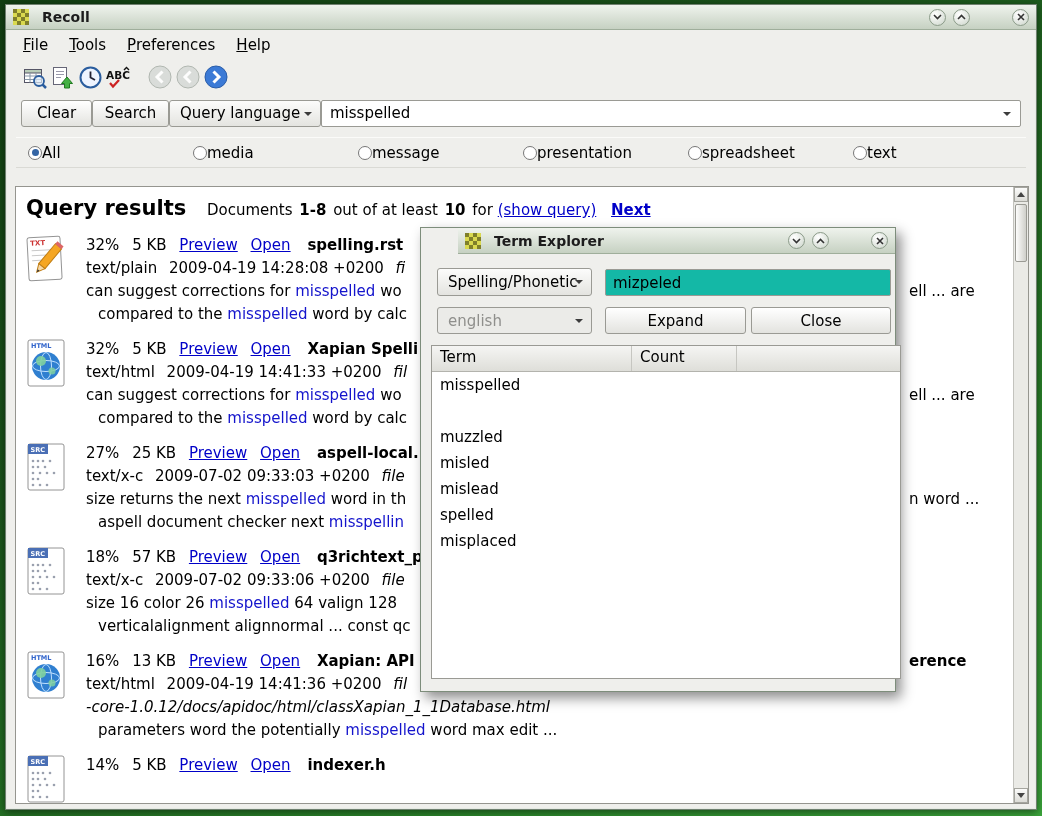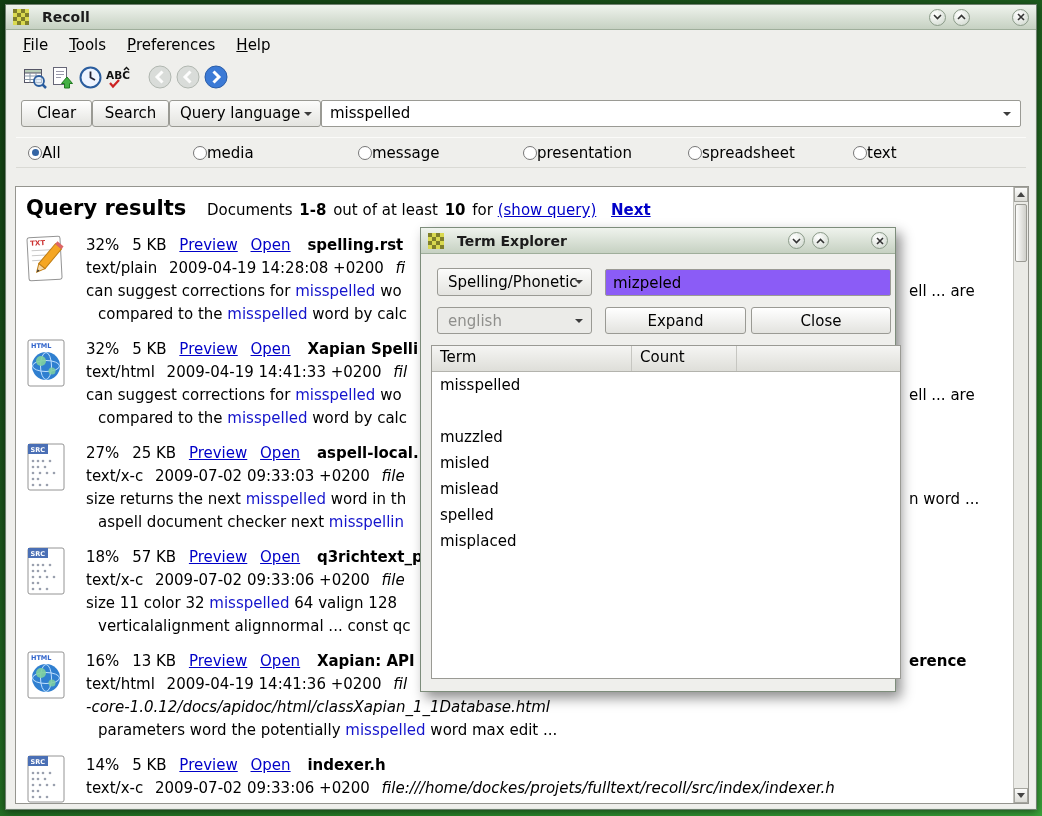--- a/index.html
+++ b/index.html
@@ -98,24 +98,25 @@
   .sb-btn { position:absolute; left:0; right:0; height:15px; background:linear-gradient(#fbfbfa,#dcdcd7); border:1px solid #a5a59f; display:flex; align-items:center; justify-content:center; }
   .sb-up { top:0; } .sb-down { bottom:0; }
   .tri-up { border:4px solid transparent; border-bottom:5px solid #444; margin-top:-4px; }
   .tri-down { border:4px solid transparent; border-top:5px solid #444; margin-bottom:-4px; }
   .sb-thumb { position:absolute; left:1px; right:1px; top:17px; height:58px; background:linear-gradient(90deg,#fdfdfc,#cfcfca); border:1px solid #9a9a94; border-radius:2px; }
   
   .dialog {
     position:absolute; left:420px; top:227px; width:476px; height:465px;
     background:#efefec; border:1px solid #7d8d7b; z-index:10;
     box-shadow:5px 6px 12px rgba(0,0,0,.45);
+    padding-left:37px;
   }
   .dialog .titlebar { height:26px; }
   .combo-mode { position:absolute; left:16px; top:40px; width:155px; height:28px; }
-  .term-input { position:absolute; left:184px; top:41px; width:286px; height:27px; background:#8b5cf6; border:1px solid #9a9a94; border-radius:2px; display:flex; align-items:center; padding:0 7px; }
+  .term-input { position:absolute; left:184px; top:41px; width:286px; height:27px; background:#14b8a6; border:1px solid #9a9a94; border-radius:2px; display:flex; align-items:center; padding:0 7px; }
   .combo-lang-dlg { position:absolute; left:16px; top:79px; width:155px; height:27px; }
   .btn-expand { position:absolute; left:184px; top:79px; width:141px; }
   .btn-close { position:absolute; left:330px; top:79px; width:140px; }
   .term-table { position:absolute; left:10px; top:117px; width:470px; height:334px; border:1px solid #9a9a94; background:#fff; }
   .thead { height:26px; background:linear-gradient(#f5f5f3,#dedeD9); border-bottom:1px solid #b3b3ad; display:flex; }
   .th { padding:2px 8px; }
   .th.term-col { width:200px; border-right:1px solid #c6c6c1; }
   .th.count-col { width:105px; border-right:1px solid #c6c6c1; }
   .trow { height:26px; line-height:26px; display:flex; }
   .tcell.term { width:200px; padding-left:8px; }
@@ -409,21 +410,21 @@
         <a class="link">Preview</a>
         <a class="link">Open</a>
         <span class="doc-title">q3richtext_p</span>
         
       </div>
       <div class="line line2">
         <span>text/x-c</span>
         <span>2009-07-02 09:33:06 +0200</span>
         <i>file</i>
       </div>
-    <div class="line snippet"><span>size 11 color 32 </span><span class="hl">misspelled</span><span> 64 valign 128</span></div>
+    <div class="line snippet"><span>size 16 color 26 </span><span class="hl">misspelled</span><span> 64 valign 128</span></div>
               <div class="line snippet indent"><span>verticalalignment alignnormal ... const qc</span></div>
             </div>
   </div>
 
   <div class="result">
     <span class="result-icon"><svg width="46" height="52" viewBox="0 0 46 52">
                 <rect x="4" y="2" width="36" height="46" rx="2" fill="#fff" stroke="#949494"></rect>
                 <text x="7" y="10" font-size="6.5" font-weight="bold" fill="#36c">HTML</text>
                 <circle cx="22" cy="28" r="14" fill="#2f7fd0"></circle>
                 <ellipse cx="22" cy="28" rx="13.5" ry="5.5" fill="none" stroke="#bfe0ff"></ellipse>
@@ -476,25 +477,20 @@
               </svg></span>
     <div class="result-body">
       <div class="line line1">
         <span>14%</span>
         <span>5 KB</span>
         <a class="link">Preview</a>
         <a class="link">Open</a>
         <span class="doc-title">indexer.h</span>
         
       </div>
-      <div class="line line2">
-        <span>text/x-c</span>
-        <span>2009-07-02 09:33:06 +0200</span>
-        <i>file:///home/dockes/projets/fulltext/recoll/src/index/indexer.h</i>
-      </div>
     </div>
   </div>
 </div>
     </div>
     <div class="scrollbar">
       <div class="sb-btn sb-up">
           <span class="tri-up"></span>
         </div>
       <div class="sb-thumb"></div>
       <div class="sb-btn sb-down">

